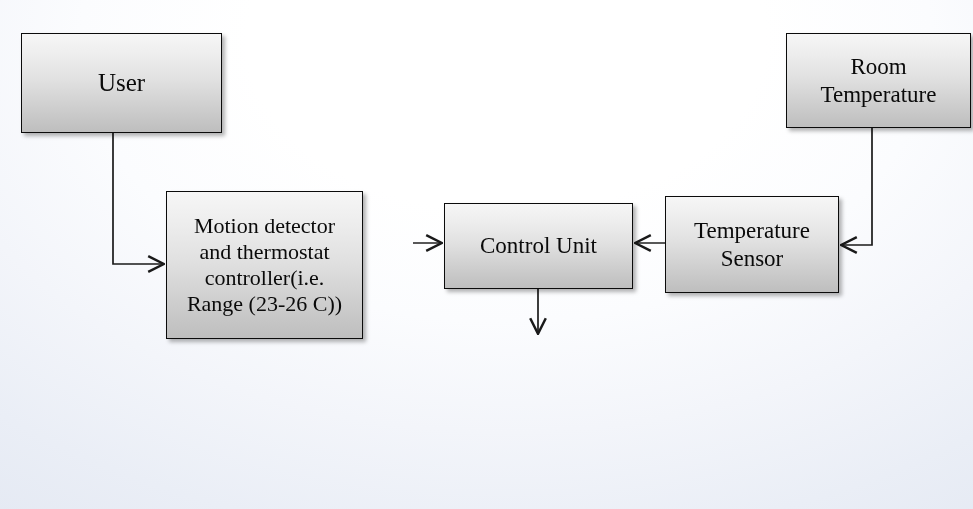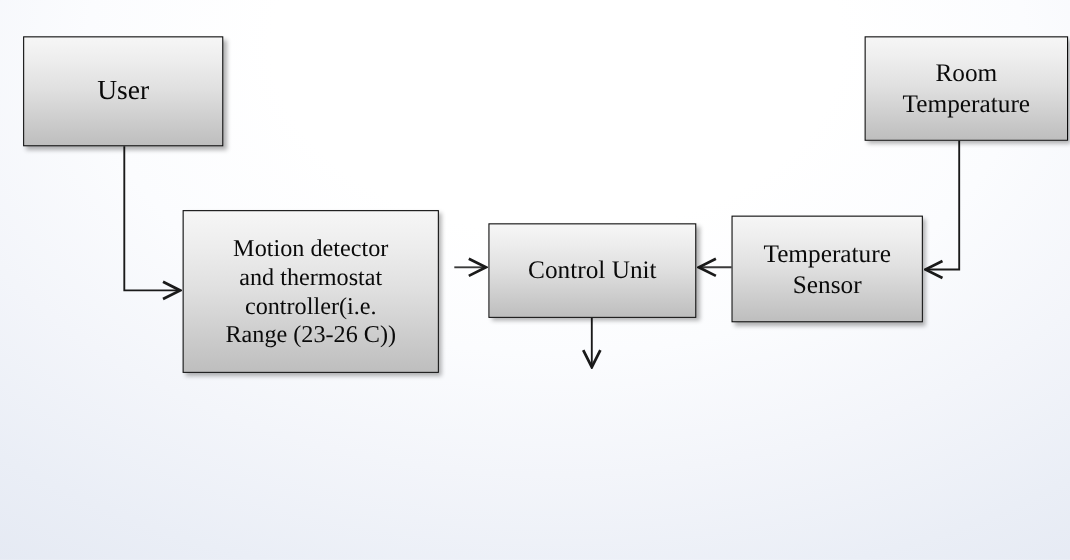--- a/index.html
+++ b/index.html
@@ -52,23 +52,23 @@
     align-items: center;
     justify-content: center;
     text-align: center;
     color: #0a0a0a;
     line-height: 1.18;
     white-space: pre-line;
     z-index: 2;
   }
 
   
-  #node-user            { left: 21px;  top: 33px;  width: 182px; height: 100px; font-size: 25px; }
+  #node-user            { left: 21px;  top: 33px;  width: 201px; height: 100px; font-size: 25px; }
   #node-room-temp       { left: 786px; top: 33px;  width: 185px; height: 95px;  font-size: 23px; }
-  #node-motion-detector { left: 166px; top: 191px; width: 233px; height: 148px; font-size: 22px; }
+  #node-motion-detector { left: 166px; top: 191px; width: 197px; height: 148px; font-size: 22px; }
   #node-control-unit    { left: 444px; top: 203px; width: 189px; height: 86px;  font-size: 23px; }
   #node-temp-sensor     { left: 665px; top: 196px; width: 174px; height: 97px;  font-size: 23px; }
   #node-air-con         { left: 444px; top: 336px; width: 189px; height: 144px; font-size: 23px; }
 </style>
 </head>
 <body>
 
 <div id="canvas">
 
   <svg id="wires" viewBox="0 0 973 509" width="973" height="509" xmlns="http://www.w3.org/2000/svg">

